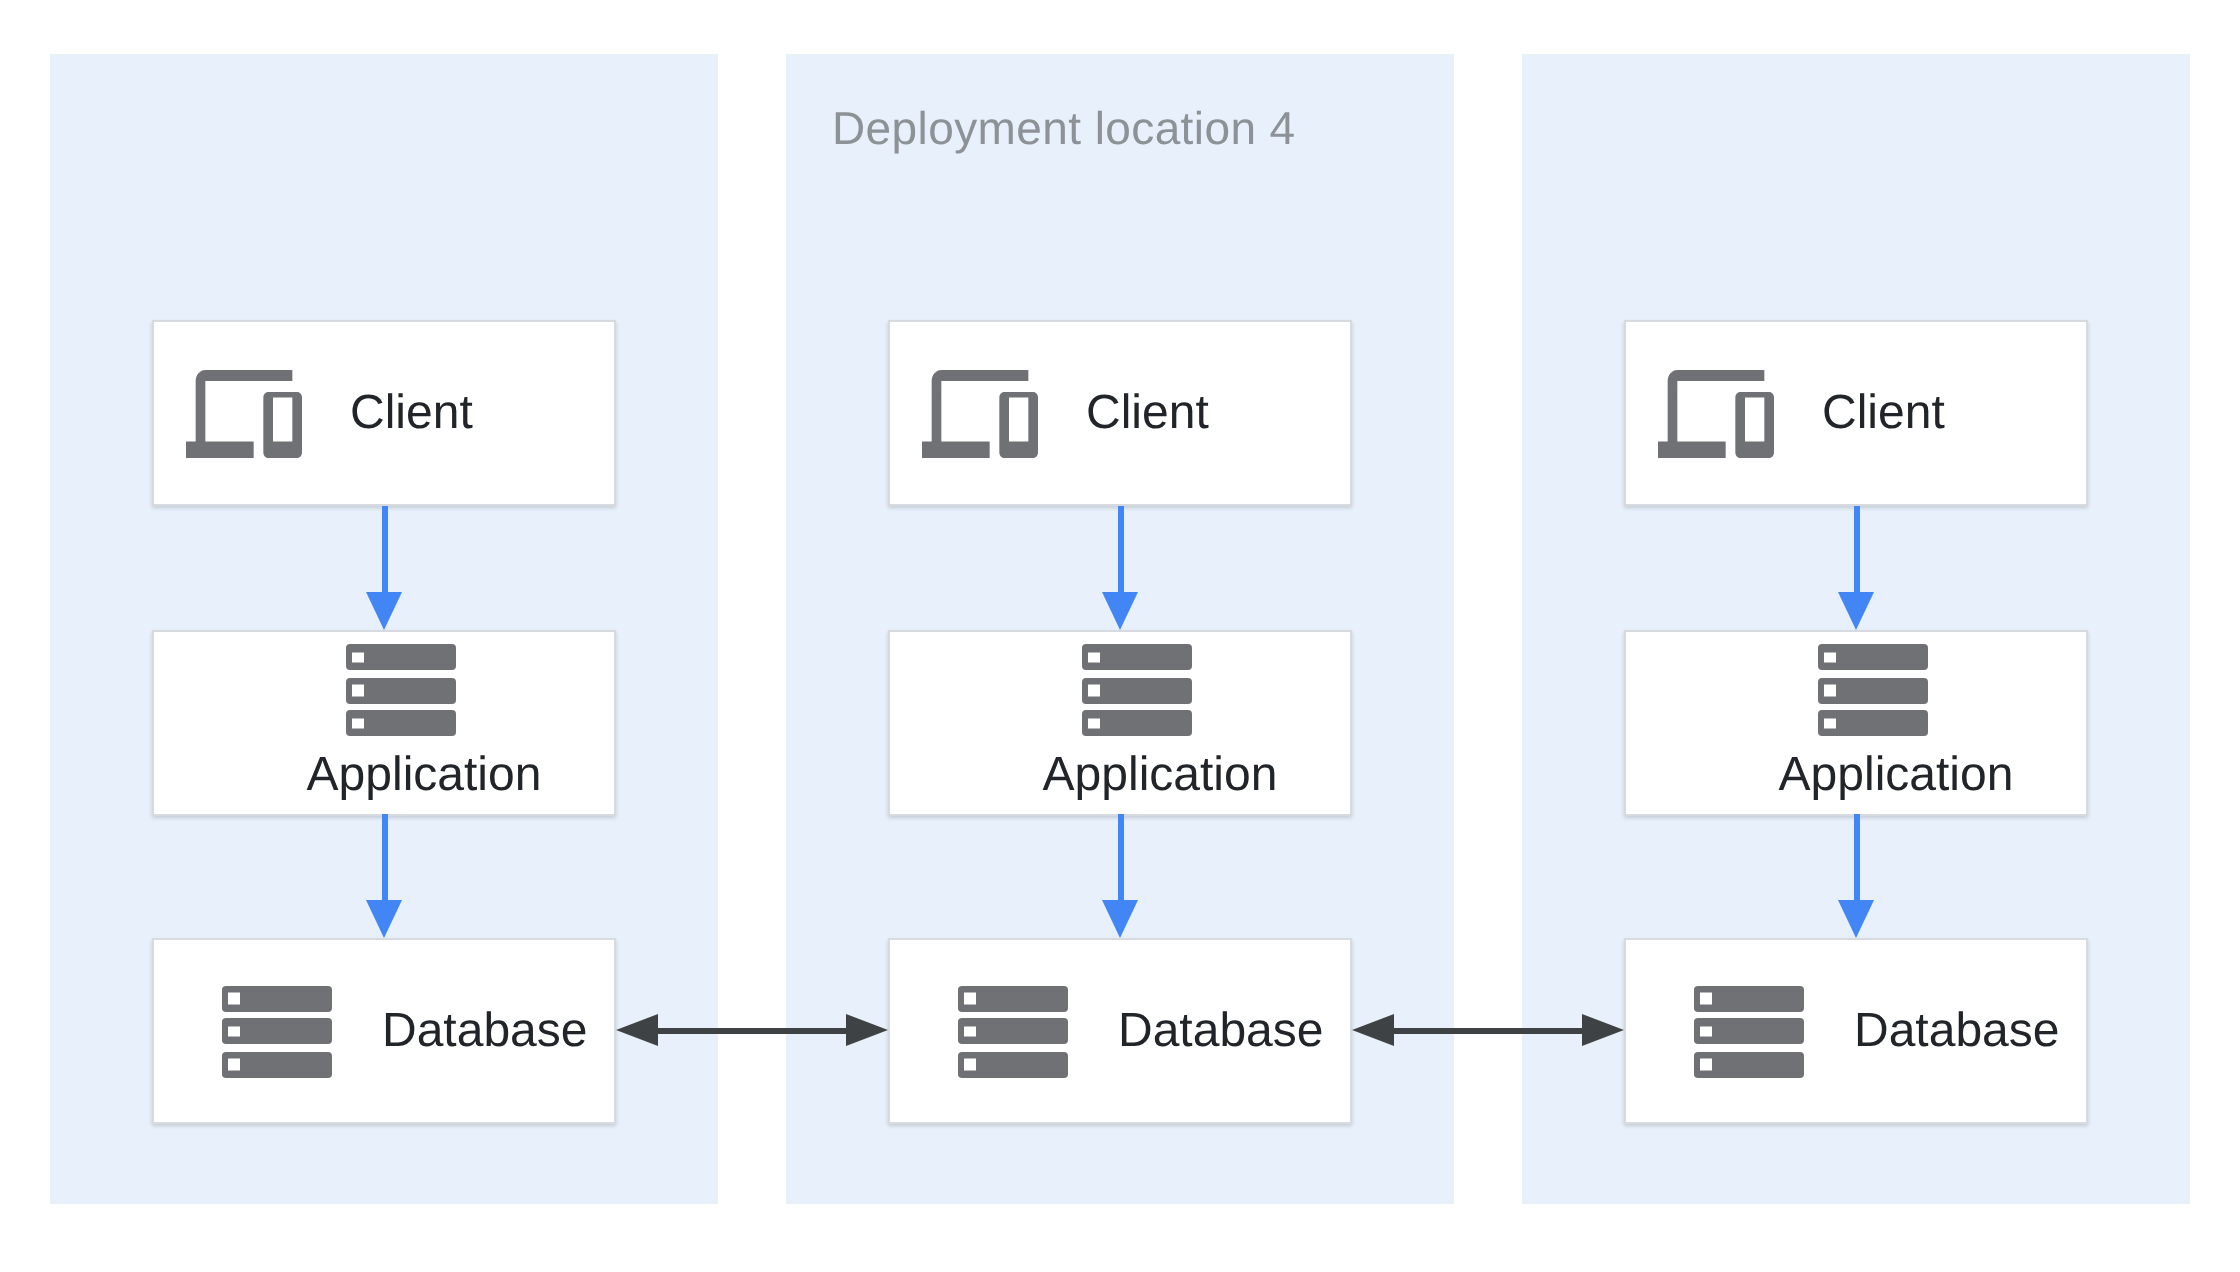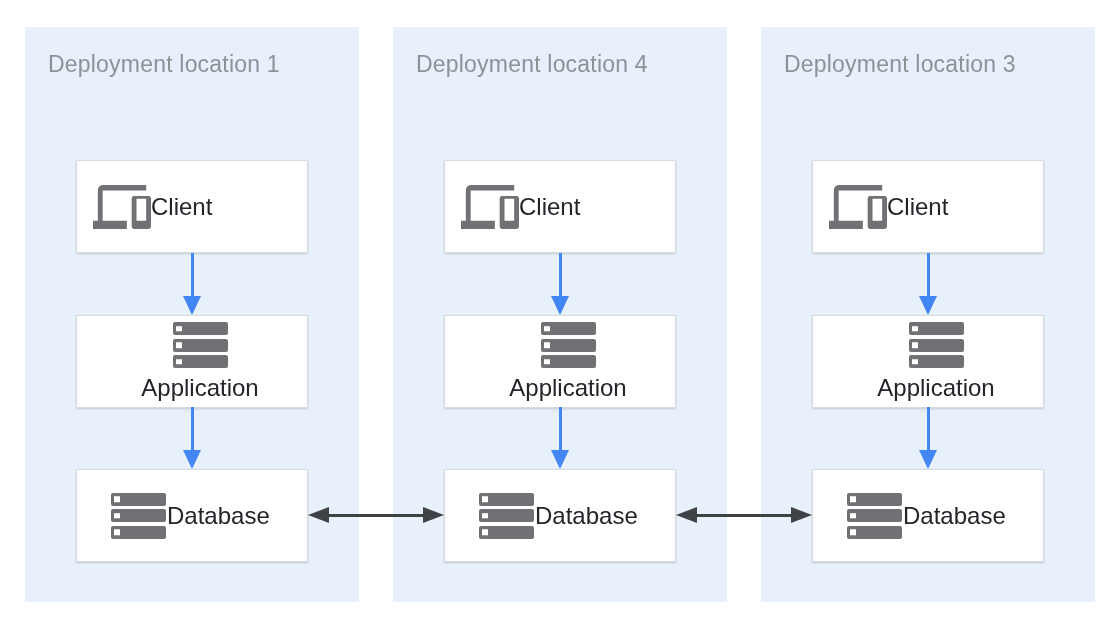--- a/index.html
+++ b/index.html
@@ -44,20 +44,21 @@
     display: flex;
     align-items: center;
     padding-left: 16px;
   }
   .node.client { top: 133px; }
   .node.app    { top: 288px; flex-direction: column; }
   .node.db     { top: 442px; padding-left: 32px; }
   .node-label {
     font-size: 24px;
     color: #212428;
+    margin-left: 24px;
     white-space: nowrap;
   }
   .icon-wrap {
     width: 58px;
     height: 58px;
     flex: none;
     display: flex;
     align-items: center;
     justify-content: center;
   }
@@ -125,21 +126,20 @@
     border-bottom: 8px solid transparent;
     border-left: 21px solid #3f4245;
   }
 </style>
 </head>
 <body>
 
 <div class="canvas">
 
   <section class="panel p1">
-    <h2 class="panel-title">Deployment location 1</h2>
 
     <div class="node client">
       <span class="icon-wrap">
         <svg width="58" height="44" viewBox="0 4 24 16" preserveAspectRatio="none" fill="#707174" aria-hidden="true">
             <path d="M4 6h18V4H4c-1.1 0-2 .9-2 2v11H0v3h14v-3H4V6zm19 2h-6c-.55 0-1 .45-1 1v10c0 .55.45 1 1 1h6c.55 0 1-.45 1-1V9c0-.55-.45-1-1-1zm-1 9h-4v-8h4v8z"></path>
           </svg>
       </span>
       <span class="node-label">Client</span>
     </div>
 
@@ -215,21 +215,20 @@
             <i class="bar"></i>
             <i class="bar"></i>
             <i class="bar"></i>
           </span>
       </span>
       <span class="node-label">Database</span>
     </div>
   </section>
 
   <section class="panel p3">
-    <h2 class="panel-title">Deployment location 3</h2>
 
     <div class="node client">
       <span class="icon-wrap">
         <svg width="58" height="44" viewBox="0 4 24 16" preserveAspectRatio="none" fill="#707174" aria-hidden="true">
             <path d="M4 6h18V4H4c-1.1 0-2 .9-2 2v11H0v3h14v-3H4V6zm19 2h-6c-.55 0-1 .45-1 1v10c0 .55.45 1 1 1h6c.55 0 1-.45 1-1V9c0-.55-.45-1-1-1zm-1 9h-4v-8h4v8z"></path>
           </svg>
       </span>
       <span class="node-label">Client</span>
     </div>
 

